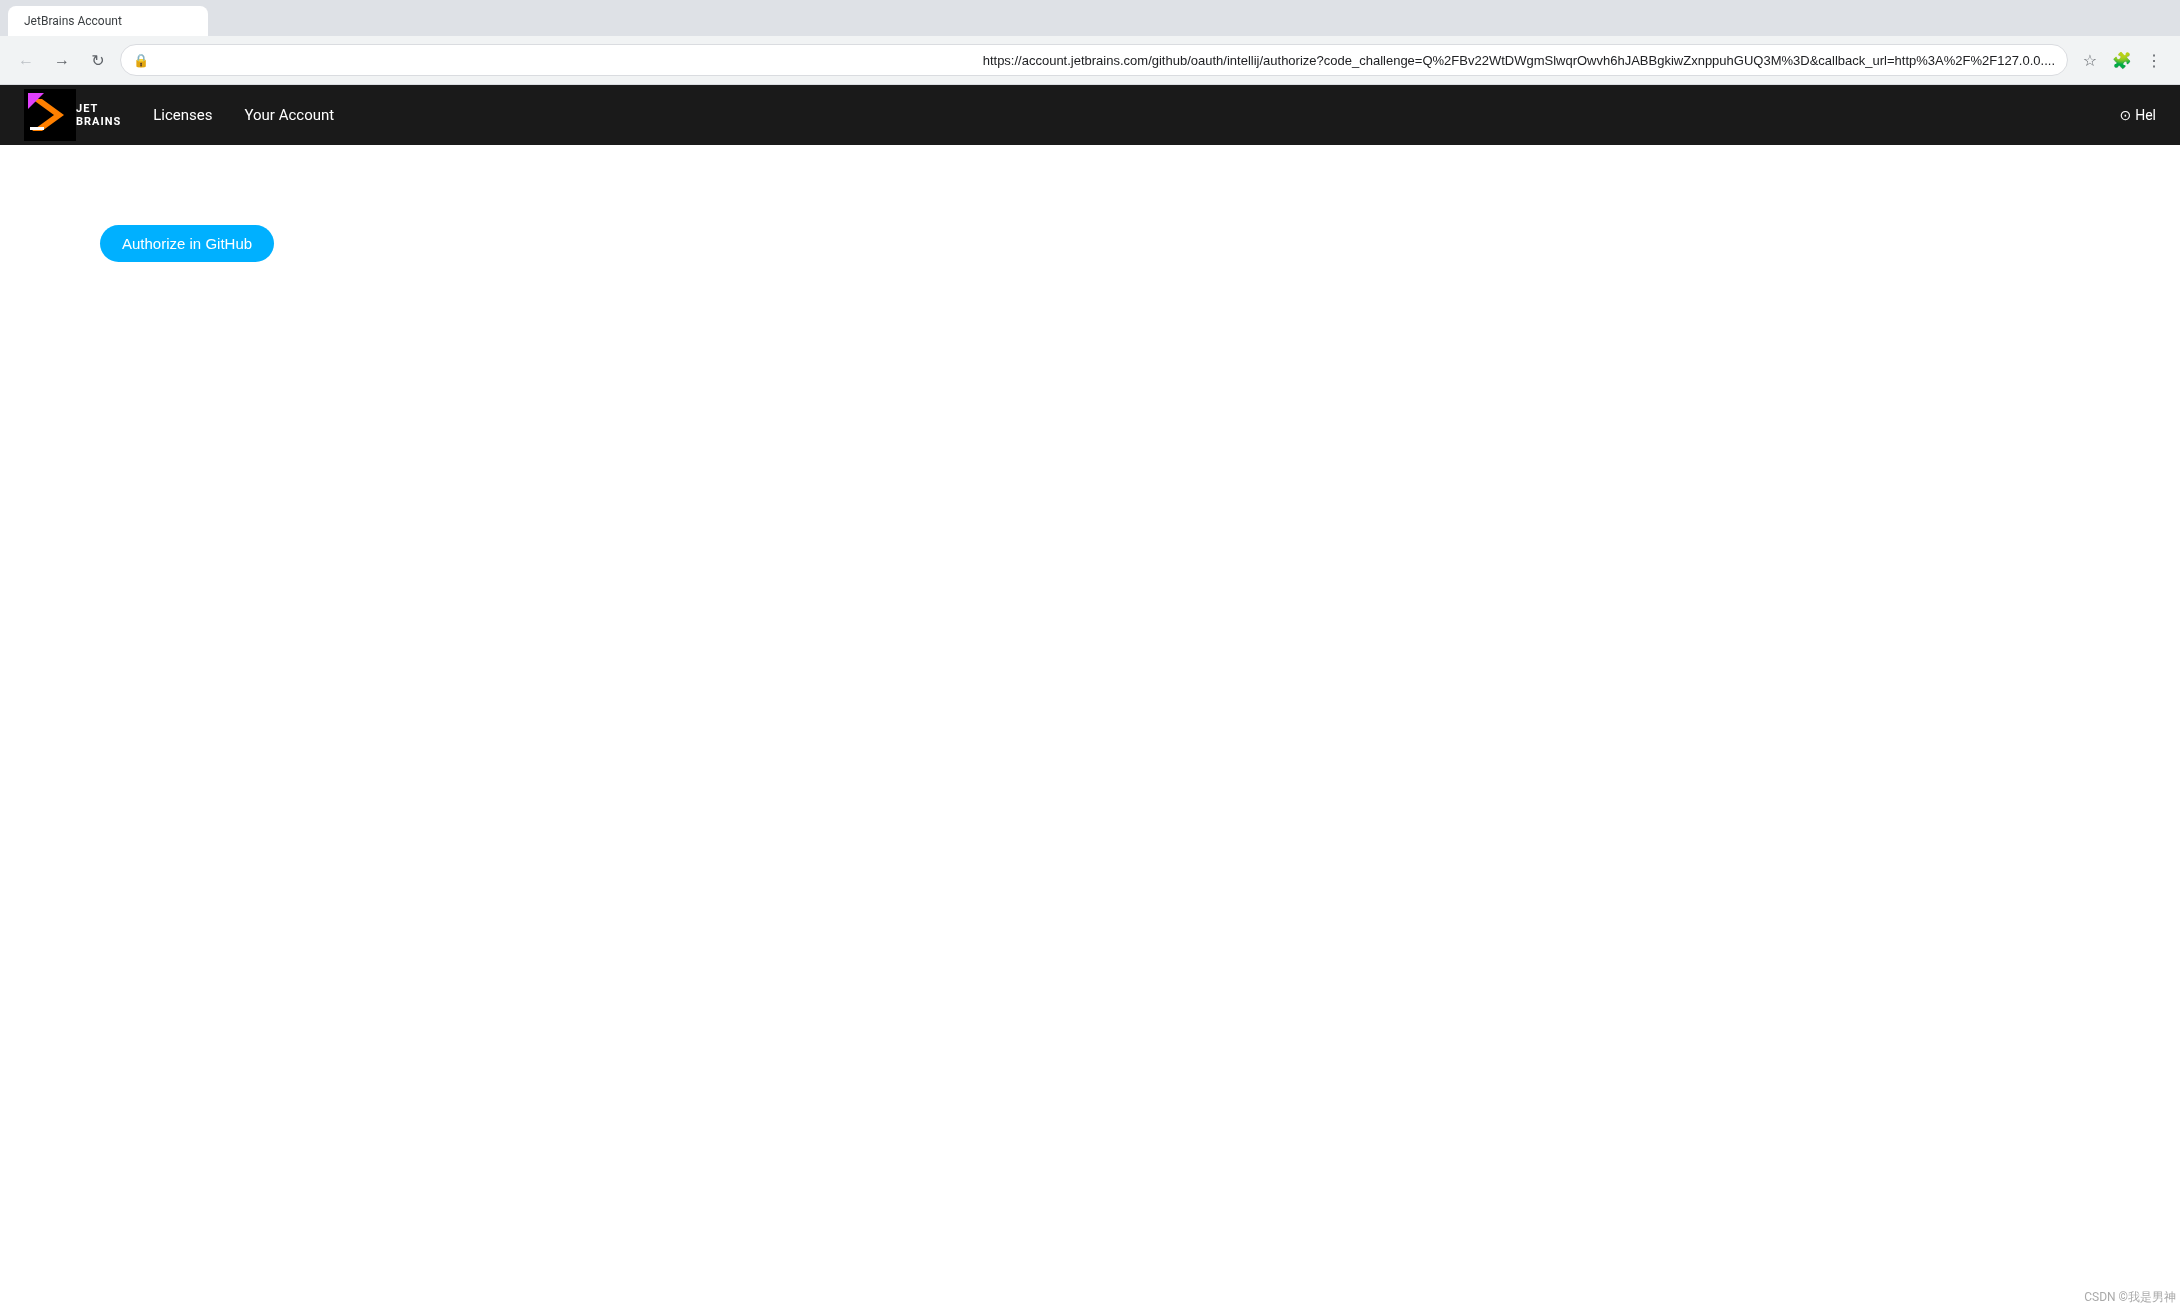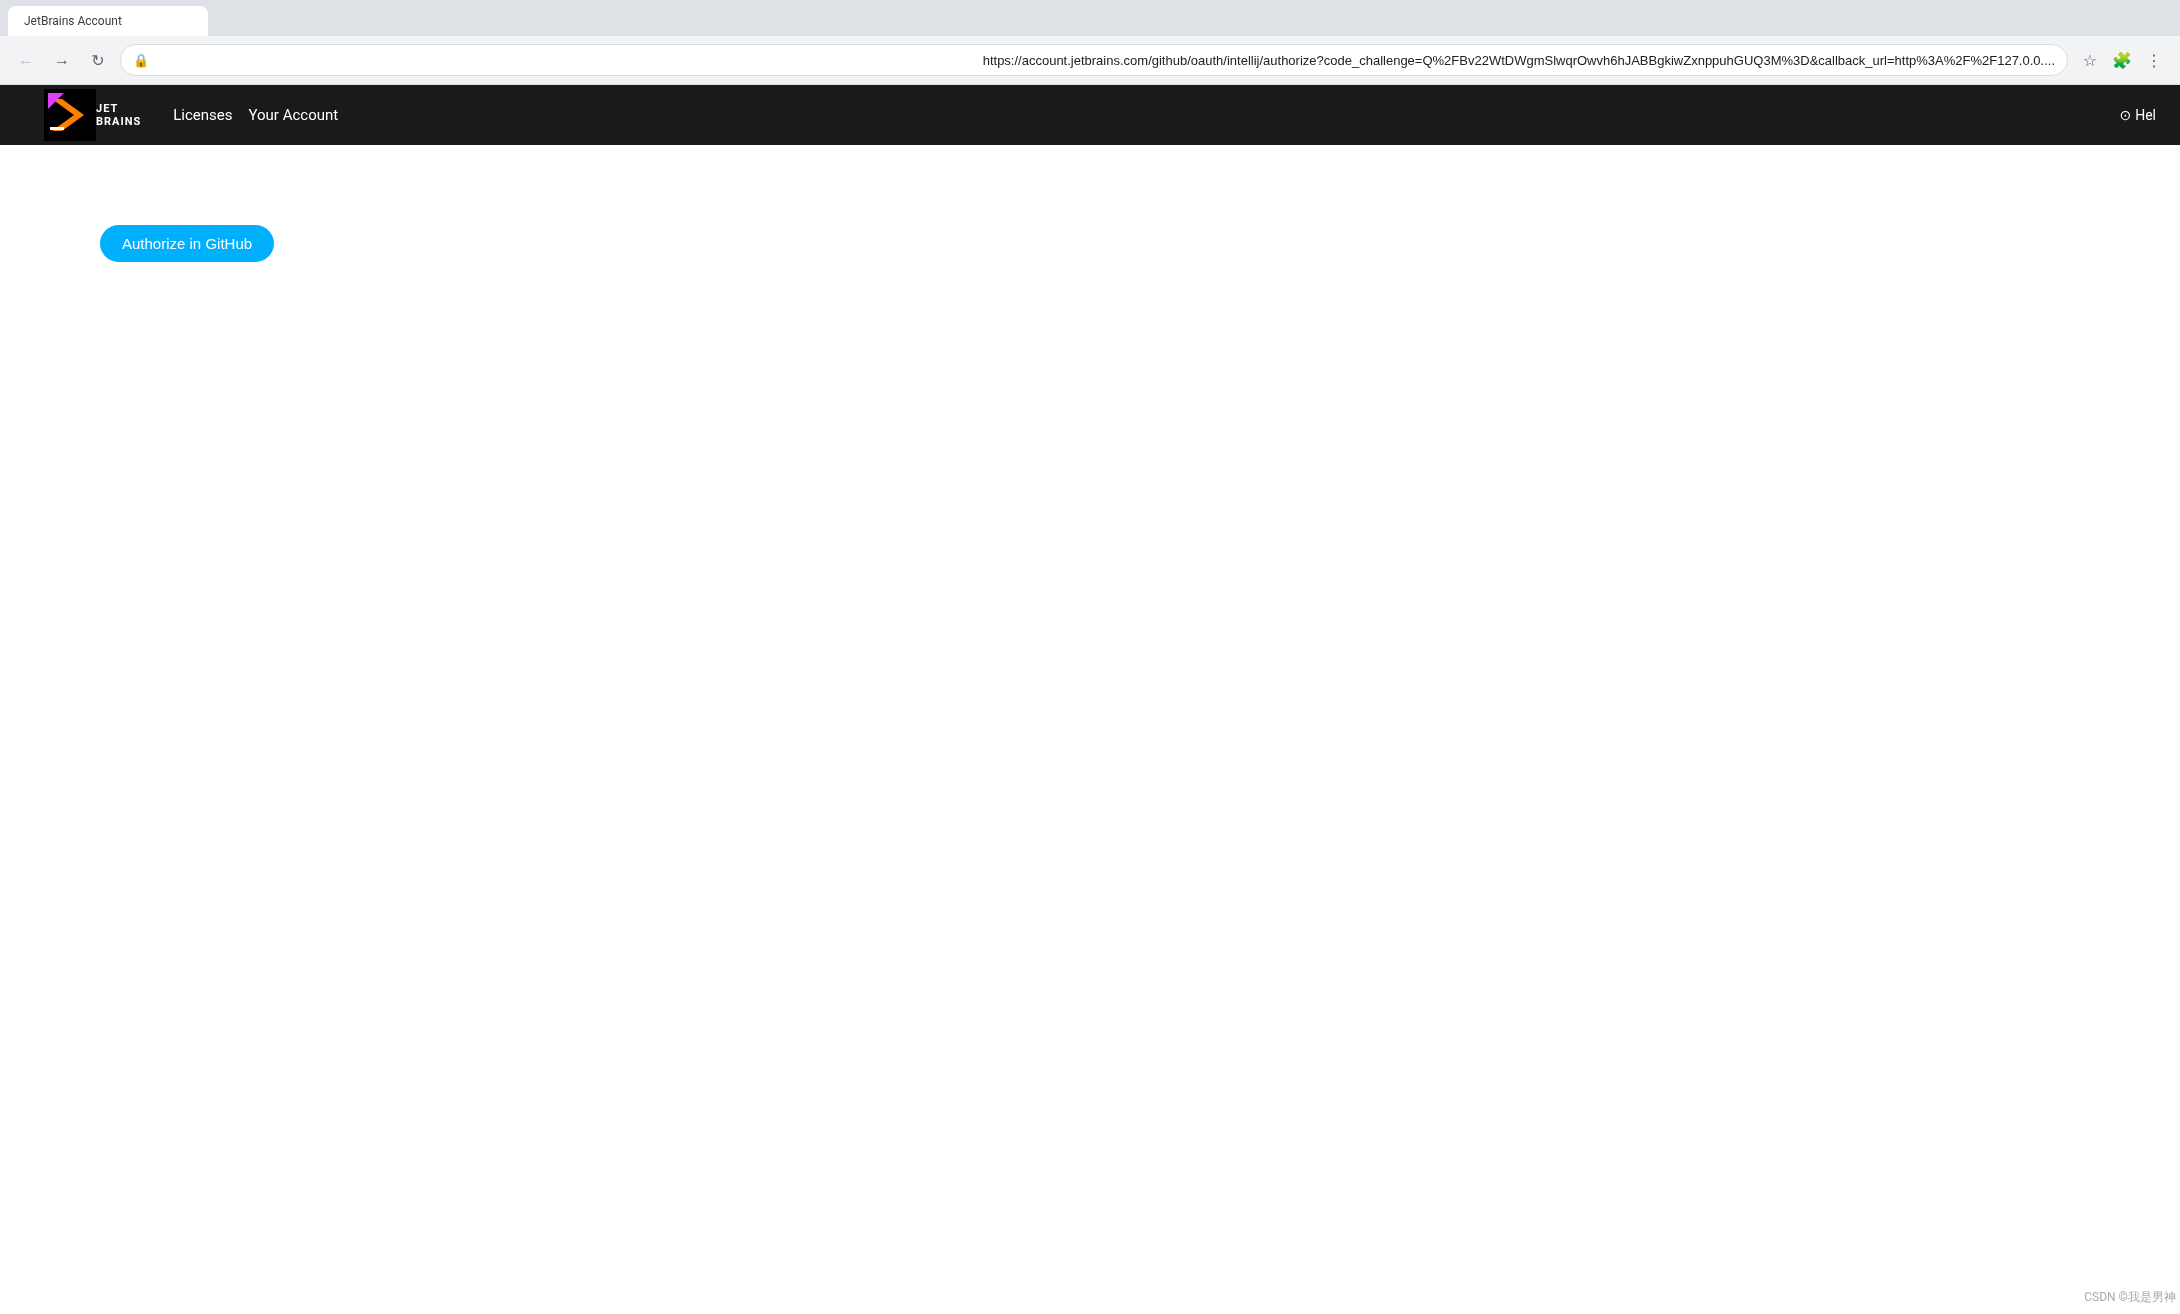--- a/index.html
+++ b/index.html
@@ -122,37 +122,36 @@
       height: 60px;
       display: flex;
       align-items: center;
       padding: 0 24px;
     }
 
     .jb-logo {
       display: flex;
       align-items: center;
       margin-right: 32px;
-      margin-left: 20px;
     }
 
     .jb-logo-text {
       display: flex;
       flex-direction: column;
       color: #ffffff;
       font-size: 11px;
       font-weight: 700;
       letter-spacing: 1px;
       line-height: 1.2;
     }
 
     .jb-nav-links {
       display: flex;
       align-items: center;
-      gap: 16px;
+      gap: 32px;
     }
 
     .jb-nav-link {
       color: #ffffff;
       text-decoration: none;
       font-size: 15px;
       cursor: pointer;
     }
 
     .jb-navbar-right {

